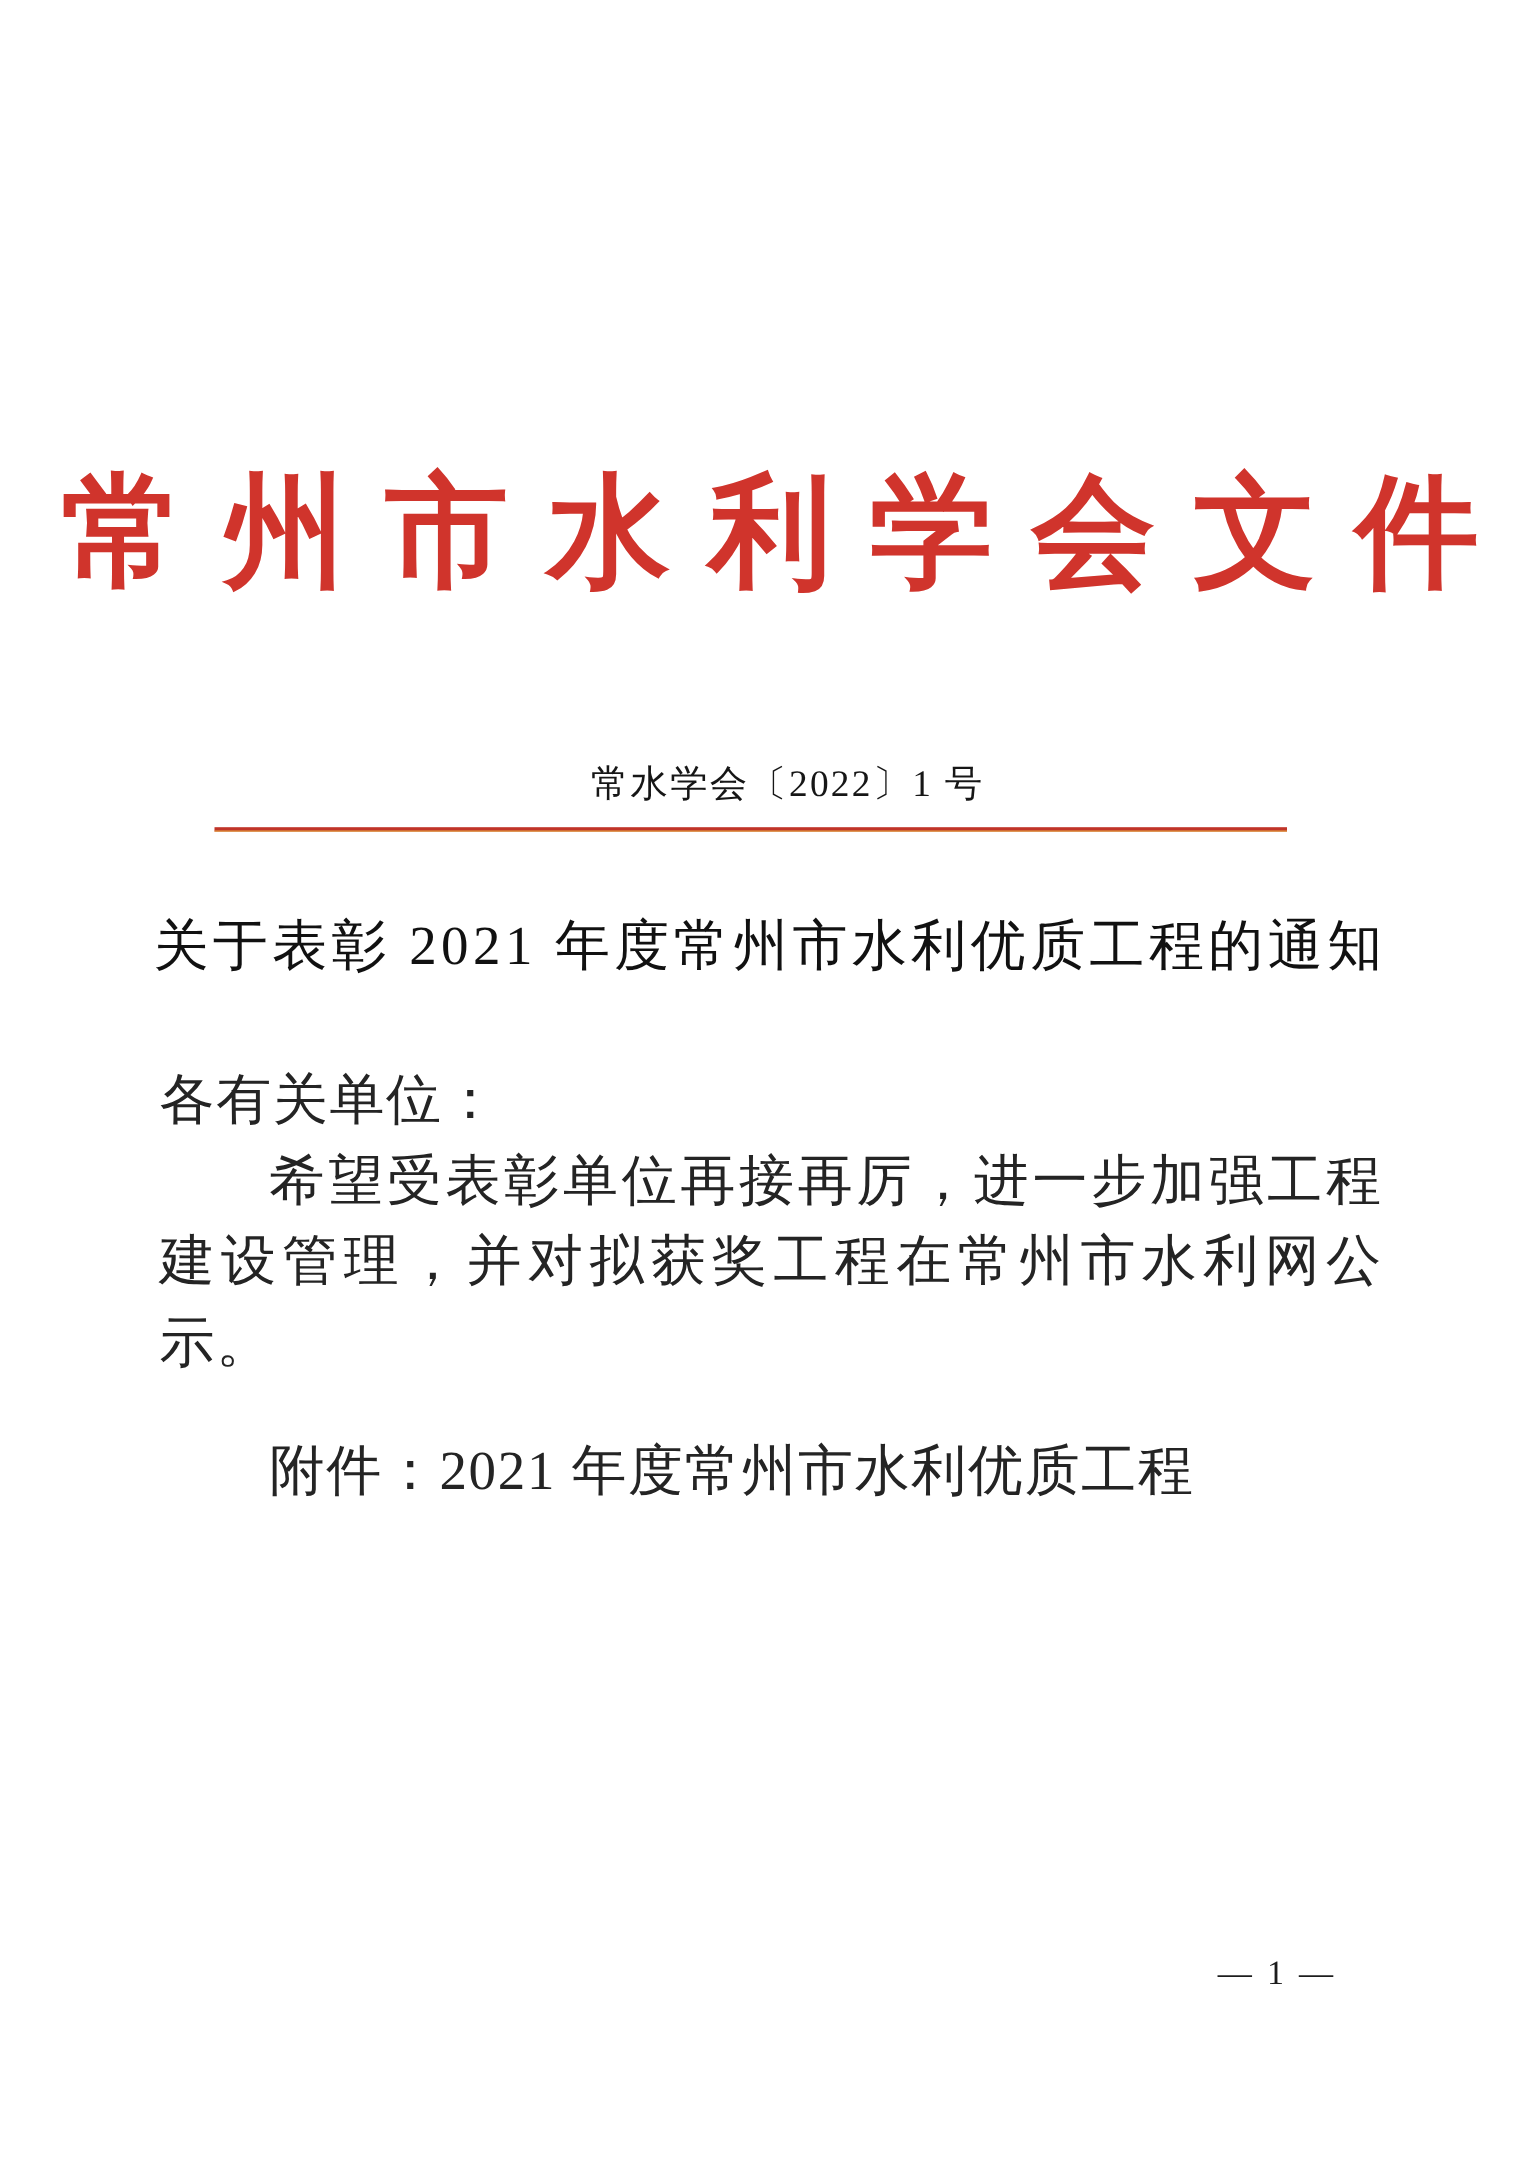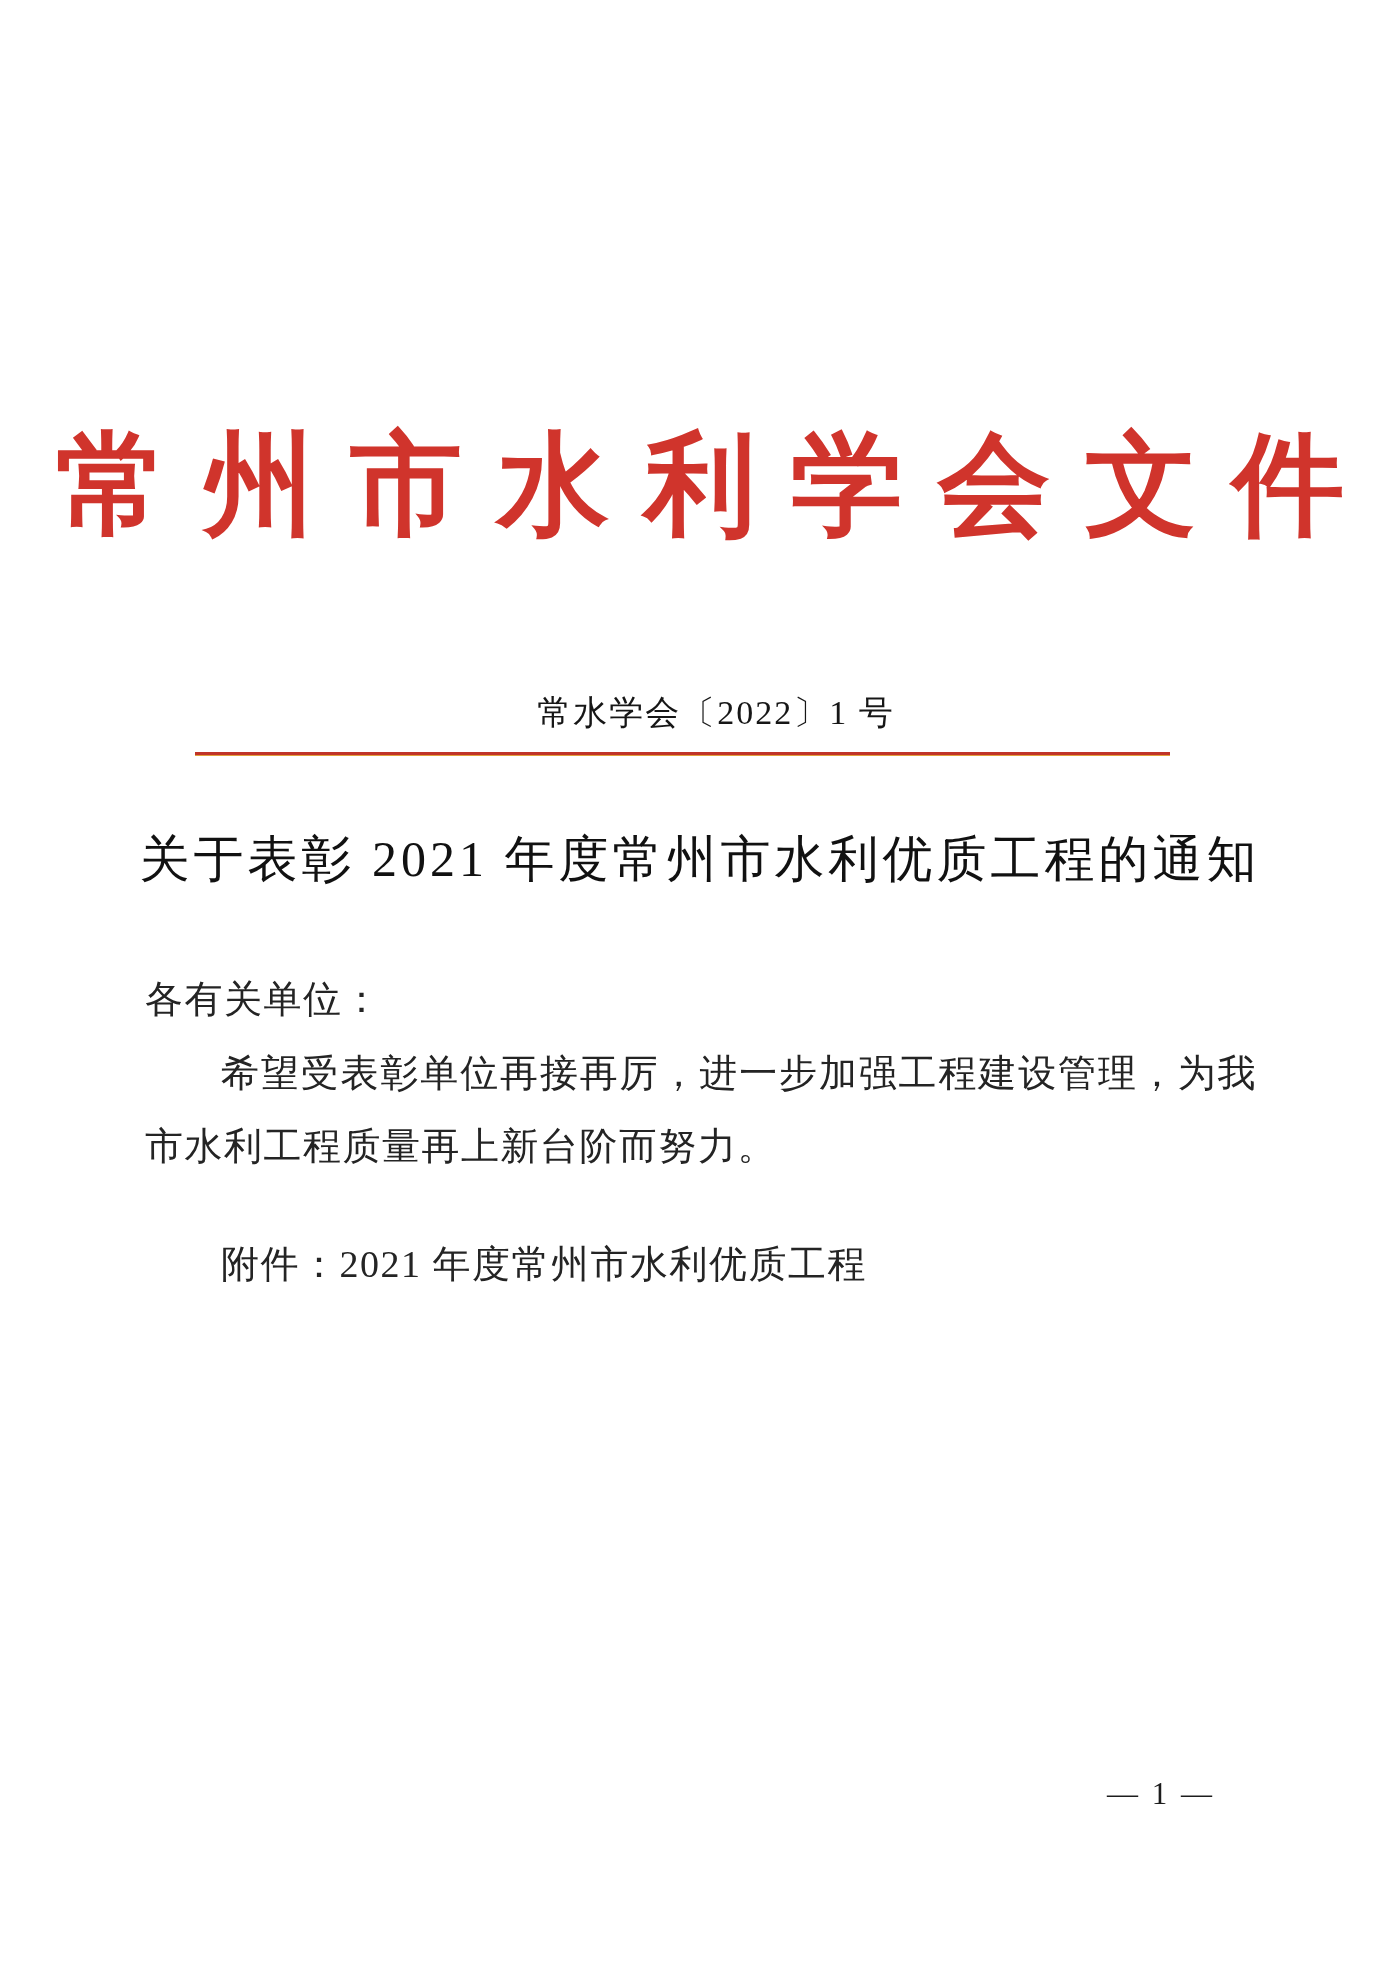--- a/index.html
+++ b/index.html
@@ -69,21 +69,21 @@
     letter-spacing: 4px;
     color: #111;
     white-space: nowrap;
   }
   
   .body-block {
     position: absolute;
     top: 963px;
     left: 145px;
     width: 1112px;
-    font-size: 38px;
+    font-size: 50px;
     line-height: 73.5px;
     letter-spacing: 1.5px;
     text-align: justify;
     text-justify: inter-character;
     color: #242424;
   }
   .body-block p { margin: 0; padding: 0; }
   .body-block p.indent { text-indent: 2em; }
   .attachment-line {
     text-indent: 2em;
@@ -112,21 +112,21 @@
   <div class="doc-number">常水学会〔2022〕1 号</div>
 
   <div class="red-rule"></div>
 
   <h1 class="heading">关于表彰 2021 年度常州市水利优质工程的通知</h1>
 
   <div class="body-block">
     <p class="salutation">各有关单位：</p>
 
     <div id="paragraphs">
-        <p class="indent">希望受表彰单位再接再厉，进一步加强工程建设管理，为我市水利工程质量再上新台阶而努力。</p>
+        <p class="indent">希望受表彰单位再接再厉，进一步加强工程建设管理，并对拟获奖工程在常州市水利网公示。</p>
       </div>
 
     <p class="attachment-line">附件：2021 年度常州市水利优质工程</p>
   </div>
 
   <div class="page-number">— 1 —</div>
 
 </div>
 
 </body></html>

